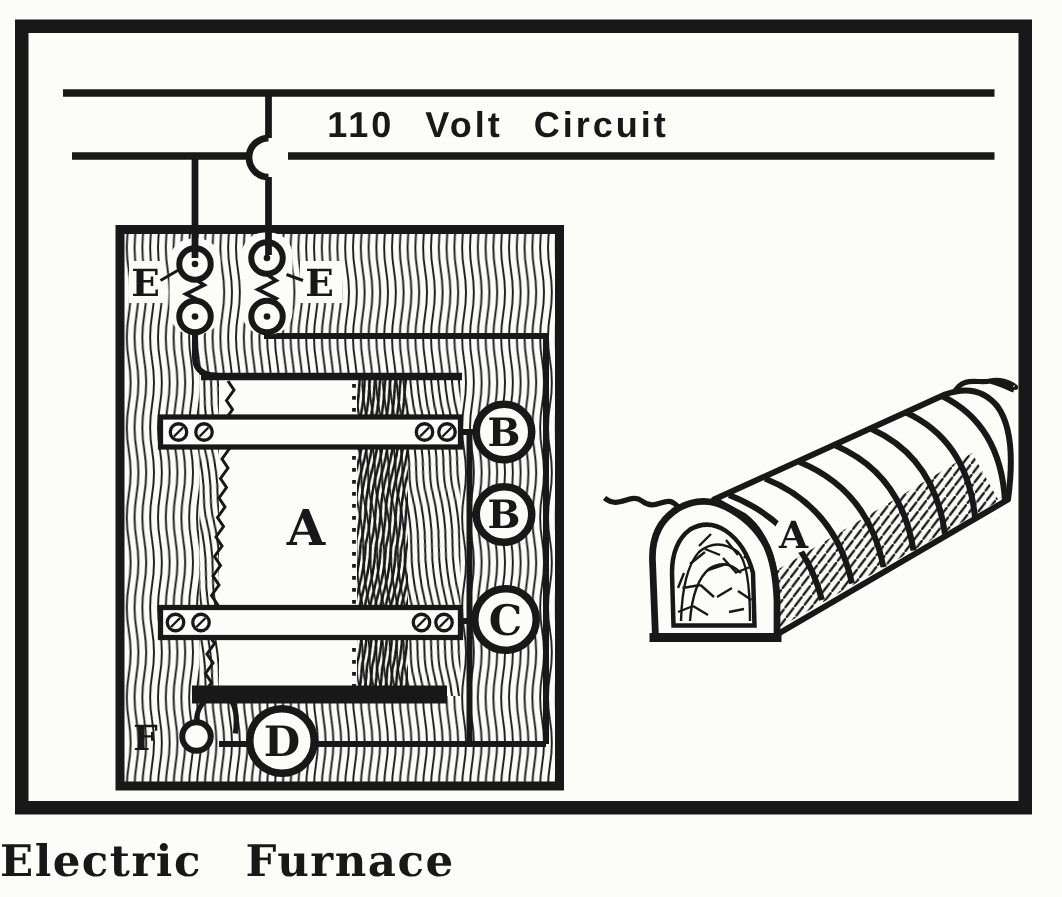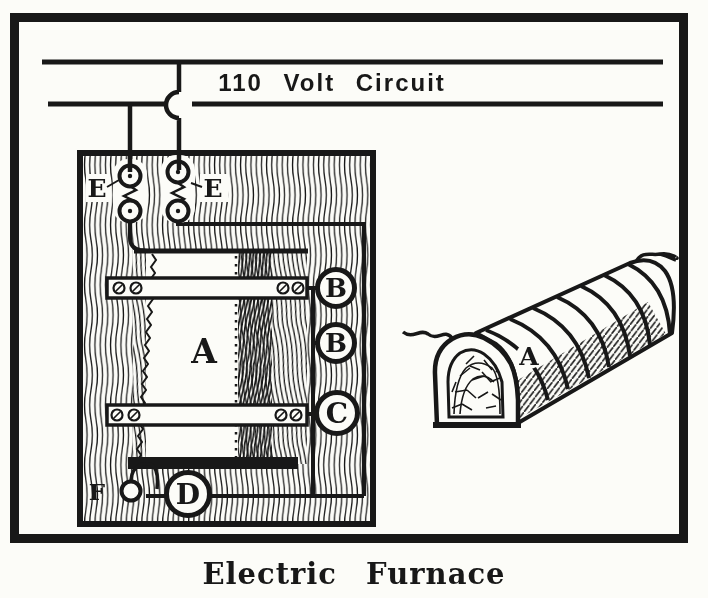--- a/index.html
+++ b/index.html
@@ -8,21 +8,21 @@
   .page {
     position:relative; width:708px; height:598px;
     background:var(--paper); overflow:hidden;
   }
   .page svg { position:absolute; left:0; top:0; }
   svg text { fill:var(--ink); }
   .lbl-serif  { font-family:"DejaVu Serif", serif; font-weight:bold; }
   .lbl-sans   { font-family:"Liberation Sans", sans-serif; font-weight:bold; }
   .caption {
     position:absolute; left:0; top:557px; width:708px;
-    text-align:center; font-family:"DejaVu Serif", serif;
+    text-align:left; font-family:"DejaVu Serif", serif;
     font-weight:bold; font-size:29px; letter-spacing:1px;
     word-spacing:18px; color:var(--ink);
   }
 </style>
 </head>
 <body>
 
 <div class="page">
 <svg width="708" height="598" viewBox="0 0 708 598">
   <defs>

